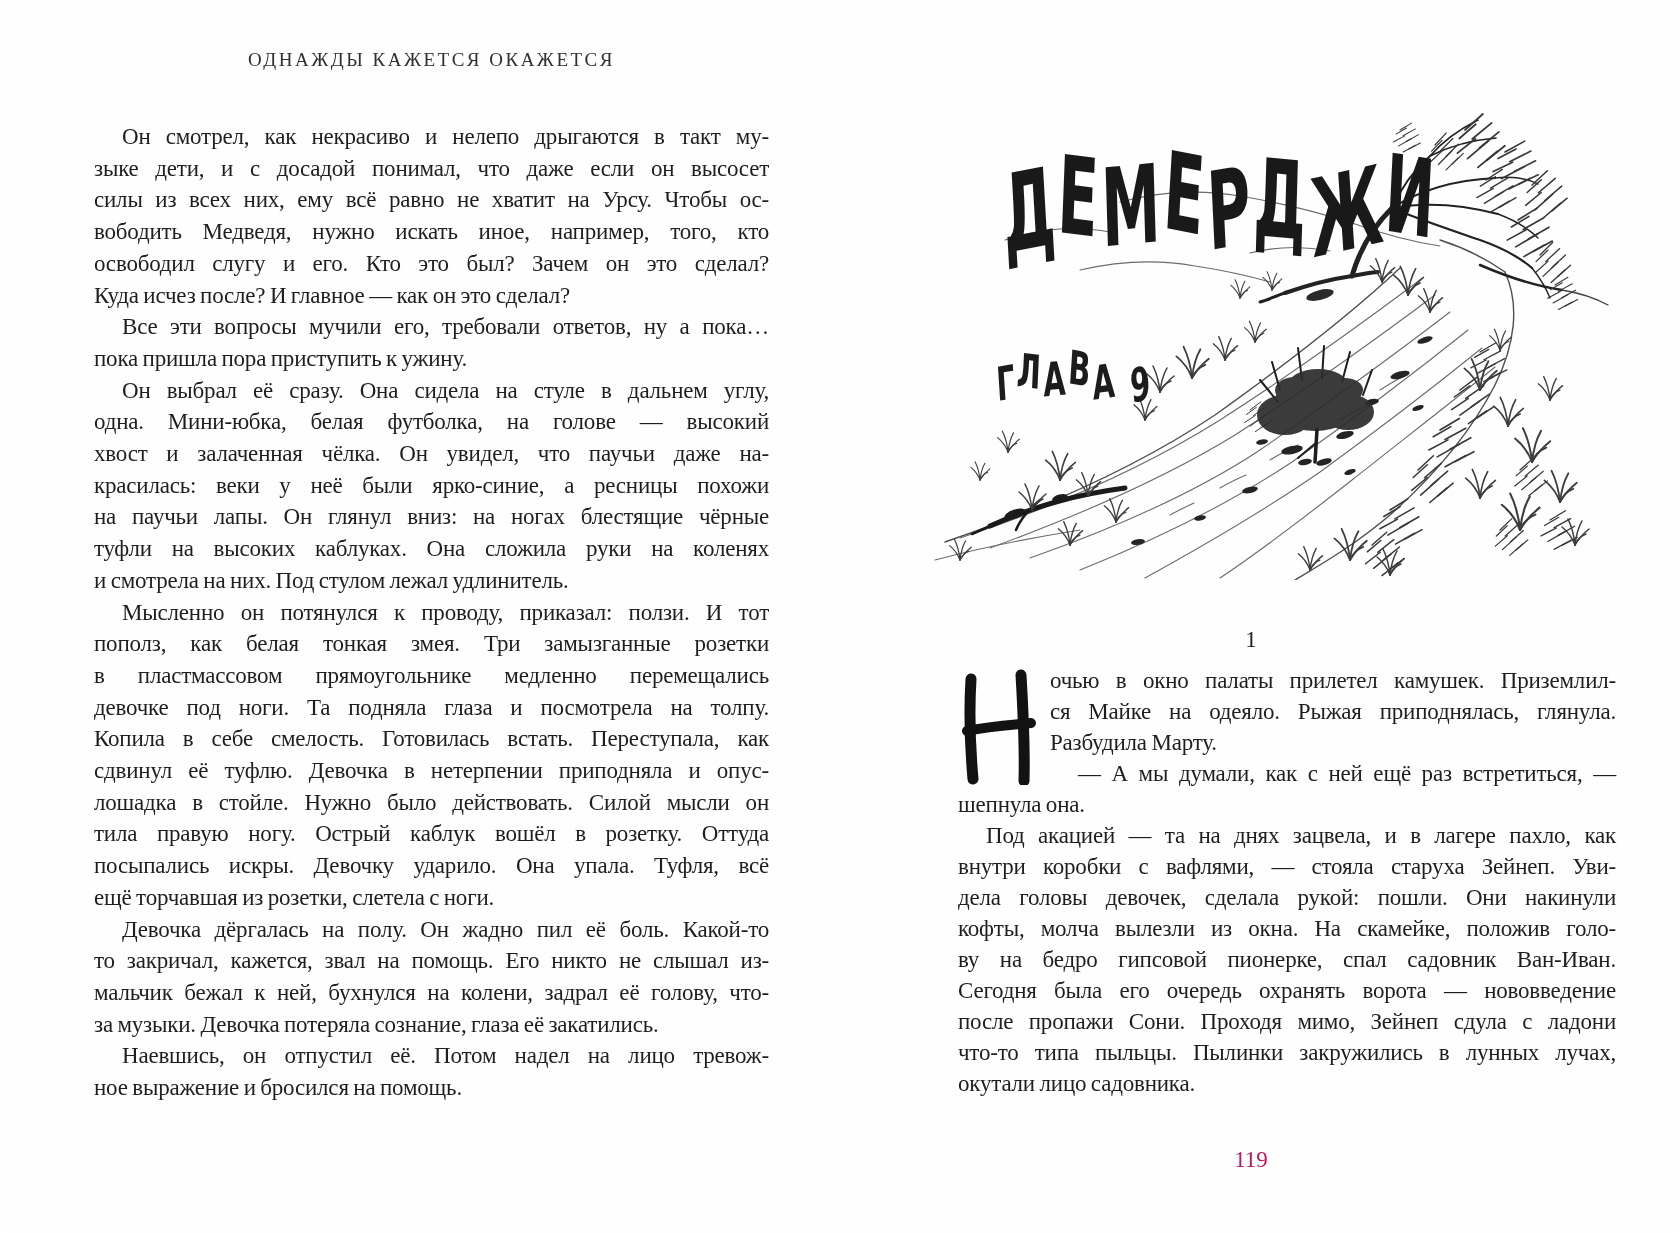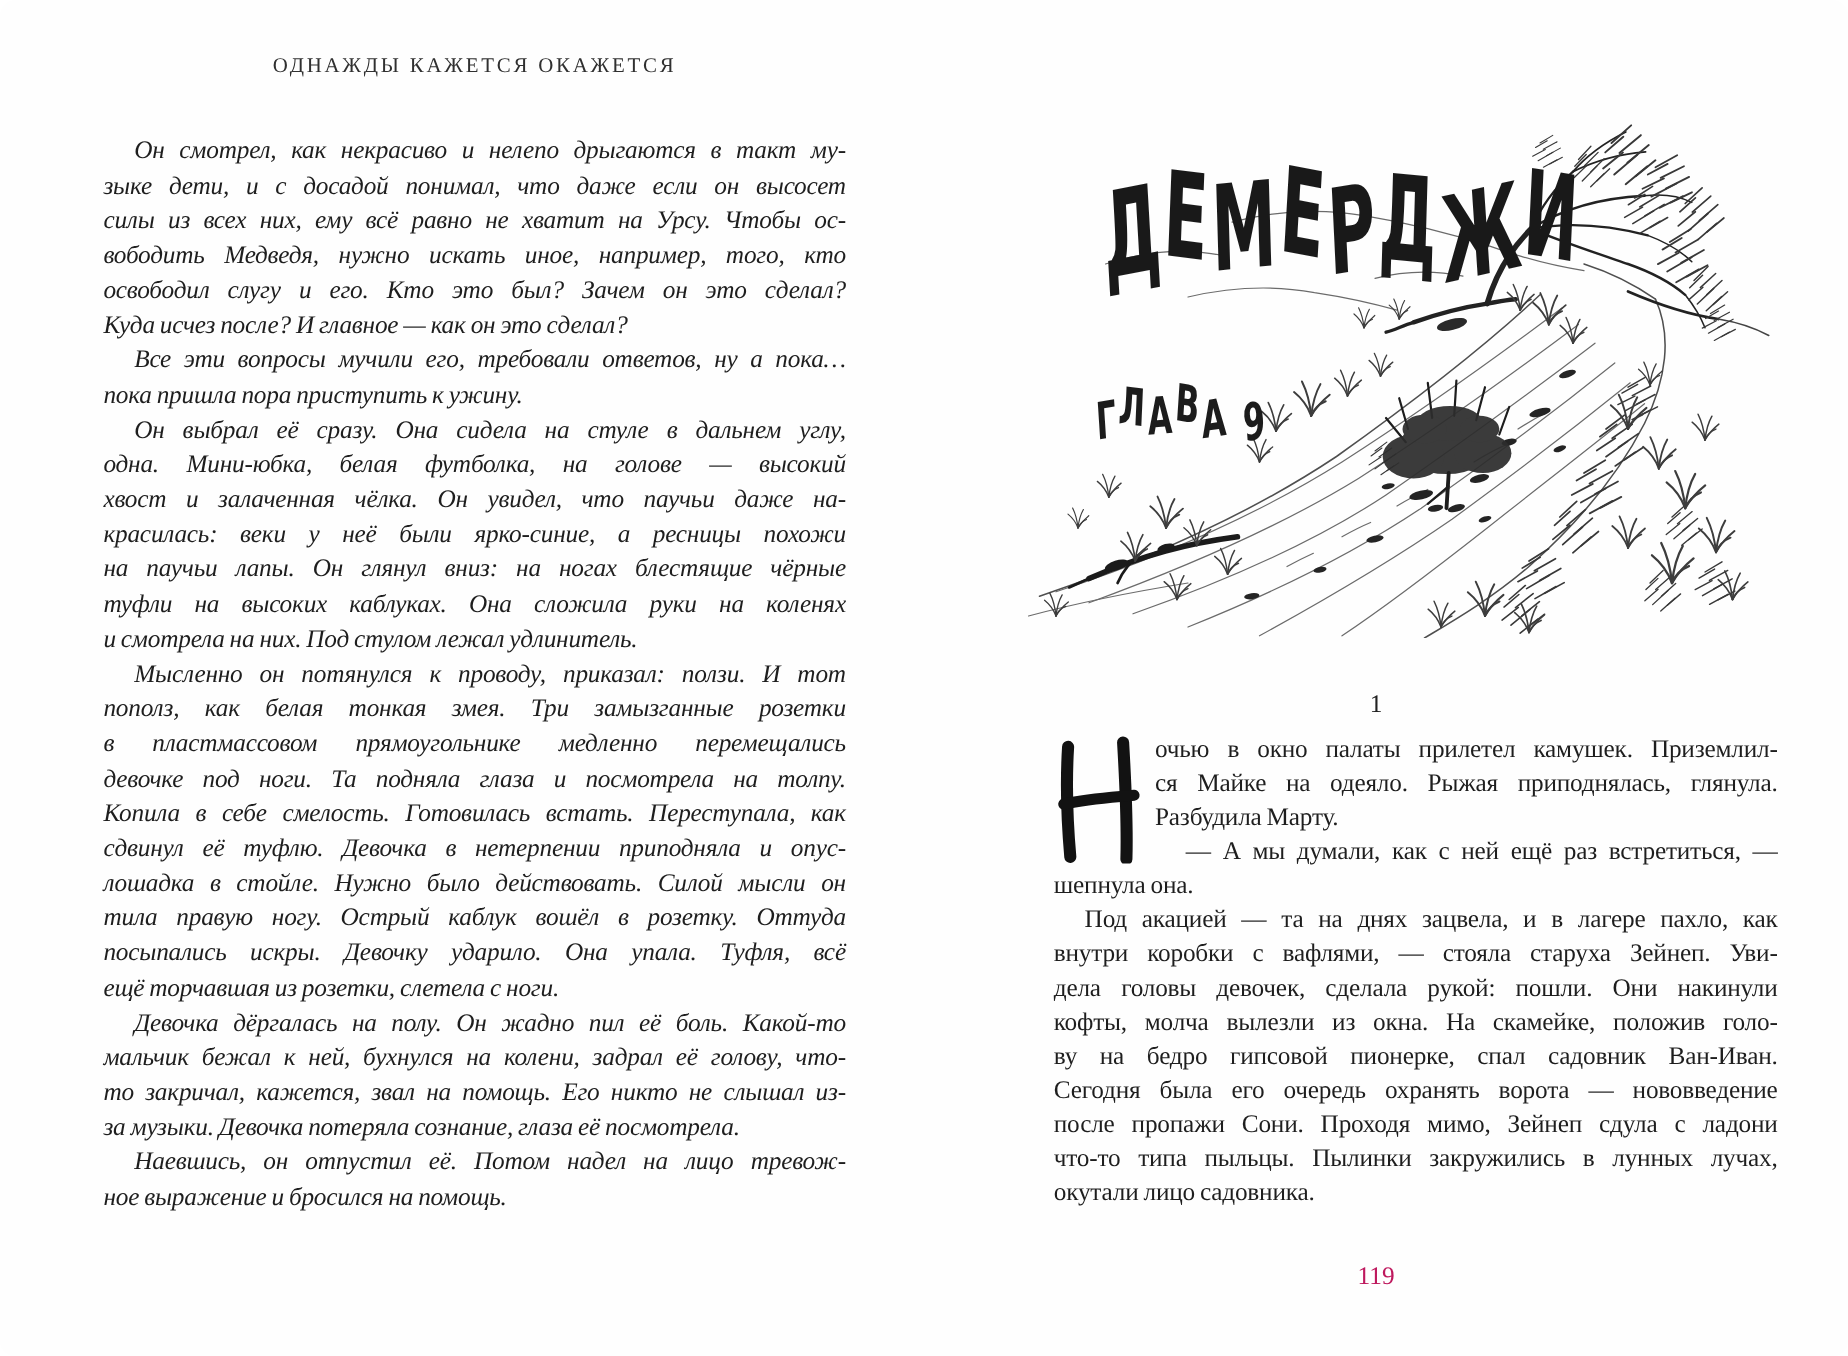--- a/index.html
+++ b/index.html
@@ -2,21 +2,21 @@
 <html><head>
 <meta charset="utf-8">
 <style>
   html,body{margin:0;padding:0;background:#ffffff;}
   .spread{position:relative;width:1680px;height:1233px;background:#fefefe;overflow:hidden;
           font-family:"Liberation Serif","DejaVu Serif",serif;color:#1f1f1f;border-radius:14px;}
   
   .running-header{position:absolute;left:94px;top:49px;width:675px;text-align:center;
           font-size:19px;letter-spacing:2.5px;color:#303030;white-space:nowrap;}
   .body-text{position:absolute;font-size:23px;letter-spacing:-0.2px;word-spacing:-1px;color:#1e1e1e;}
-  .left-body{left:94px;top:121px;width:675px;line-height:31.7px;font-style:italic;}
+  .left-body{left:94px;top:121px;width:675px;line-height:31.7px;}
   .right-body{left:922px;top:665px;width:658px;line-height:31px;margin-left:36px;}
   .line{min-height:1em;}
   .line.jl{text-align:justify;text-align-last:justify;}
   .line.last{text-align:left;}
   .line.first{text-indent:28px;}
   
   .illus{position:absolute;left:920px;top:90px;width:690px;height:490px;}
   .chapter-title{position:absolute;left:1002px;top:140px;transform:scale(0.82,1.5);
           transform-origin:0 0;font-family:"DejaVu Sans",sans-serif;font-weight:bold;
           font-size:72px;letter-spacing:4px;color:#191919;white-space:nowrap;}
@@ -59,23 +59,23 @@
         <div class="line jl">пополз, как белая тонкая змея. Три замызганные розетки</div>
         <div class="line jl">в пластмассовом прямоугольнике медленно перемещались</div>
         <div class="line jl">девочке под ноги. Та подняла глаза и посмотрела на толпу.</div>
         <div class="line jl">Копила в себе смелость. Готовилась встать. Переступала, как</div>
         <div class="line jl">сдвинул её туфлю. Девочка в нетерпении приподняла и опус-</div>
         <div class="line jl">лошадка в стойле. Нужно было действовать. Силой мысли он</div>
         <div class="line jl">тила правую ногу. Острый каблук вошёл в розетку. Оттуда</div>
         <div class="line jl">посыпались искры. Девочку ударило. Она упала. Туфля, всё</div>
         <div class="line last">ещё торчавшая из розетки, слетела с ноги.</div>
         <div class="line first jl">Девочка дёргалась на полу. Он жадно пил её боль. Какой-то</div>
+        <div class="line jl">то закричал, кажется, звал на помощь. Его никто не слышал из-</div>
         <div class="line jl">мальчик бежал к ней, бухнулся на колени, задрал её голову, что-</div>
-        <div class="line jl">то закричал, кажется, звал на помощь. Его никто не слышал из-</div>
-        <div class="line last">за музыки. Девочка потеряла сознание, глаза её посмотрела.</div>
+        <div class="line last">за музыки. Девочка потеряла сознание, глаза её закатились.</div>
         <div class="line first jl">Наевшись, он отпустил её. Потом надел на лицо тревож-</div>
         <div class="line last">ное выражение и бросился на помощь.</div>
       </div>
   </div>
 
   <div>
 
     <svg class="illus" viewBox="0 0 690 490" fill="none">
       <defs>
         <g id="tuft" stroke="#3d3d3d" stroke-width="1.5" stroke-linecap="round">

